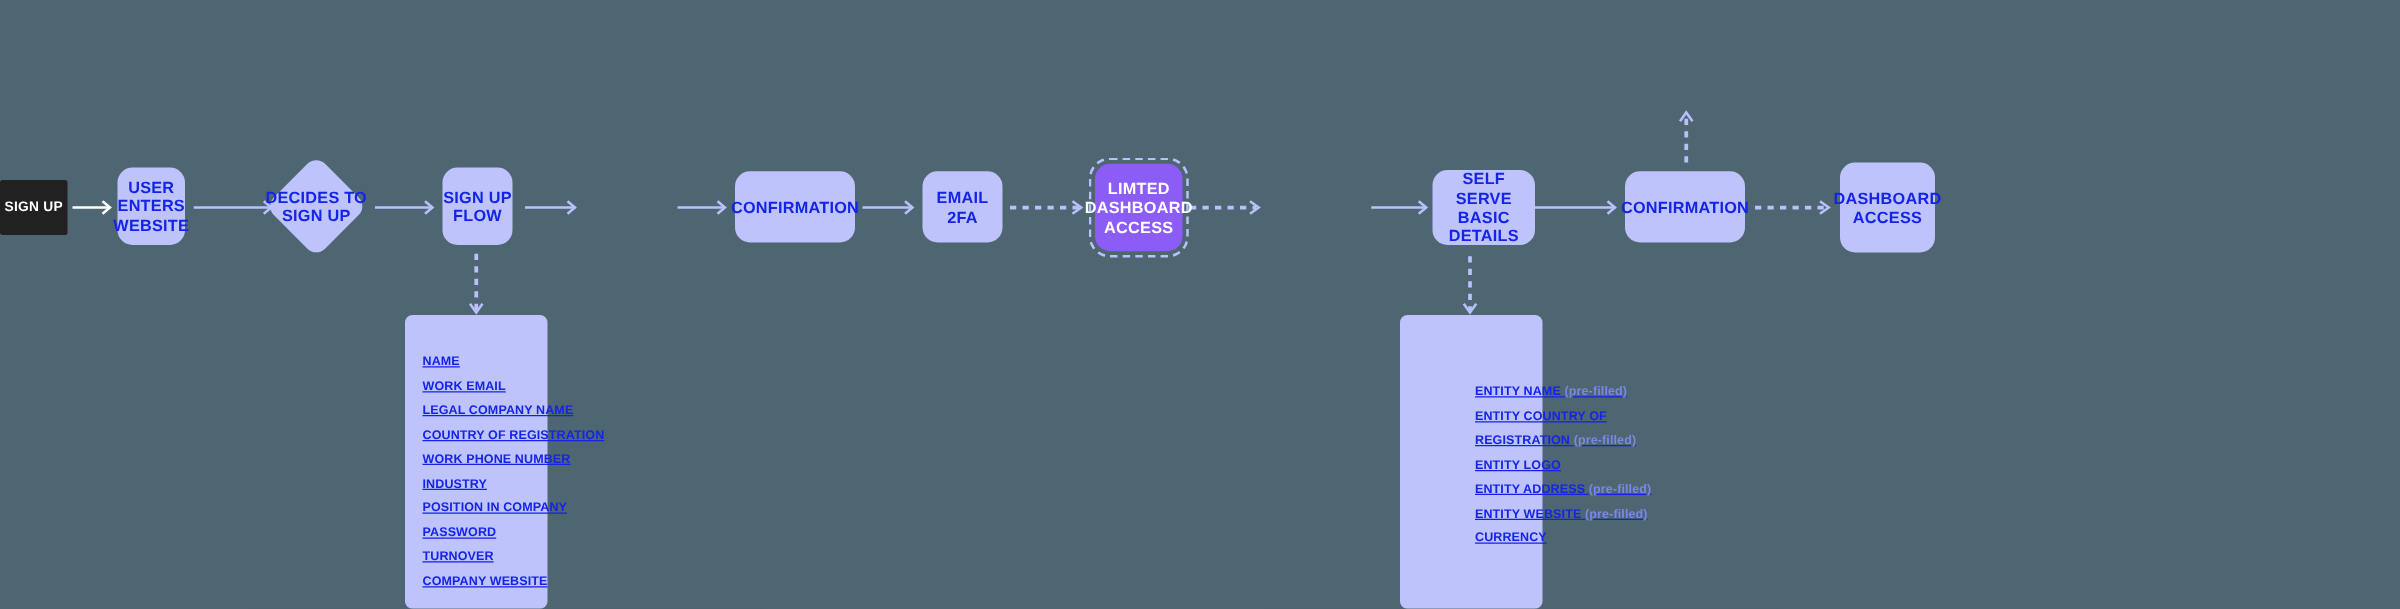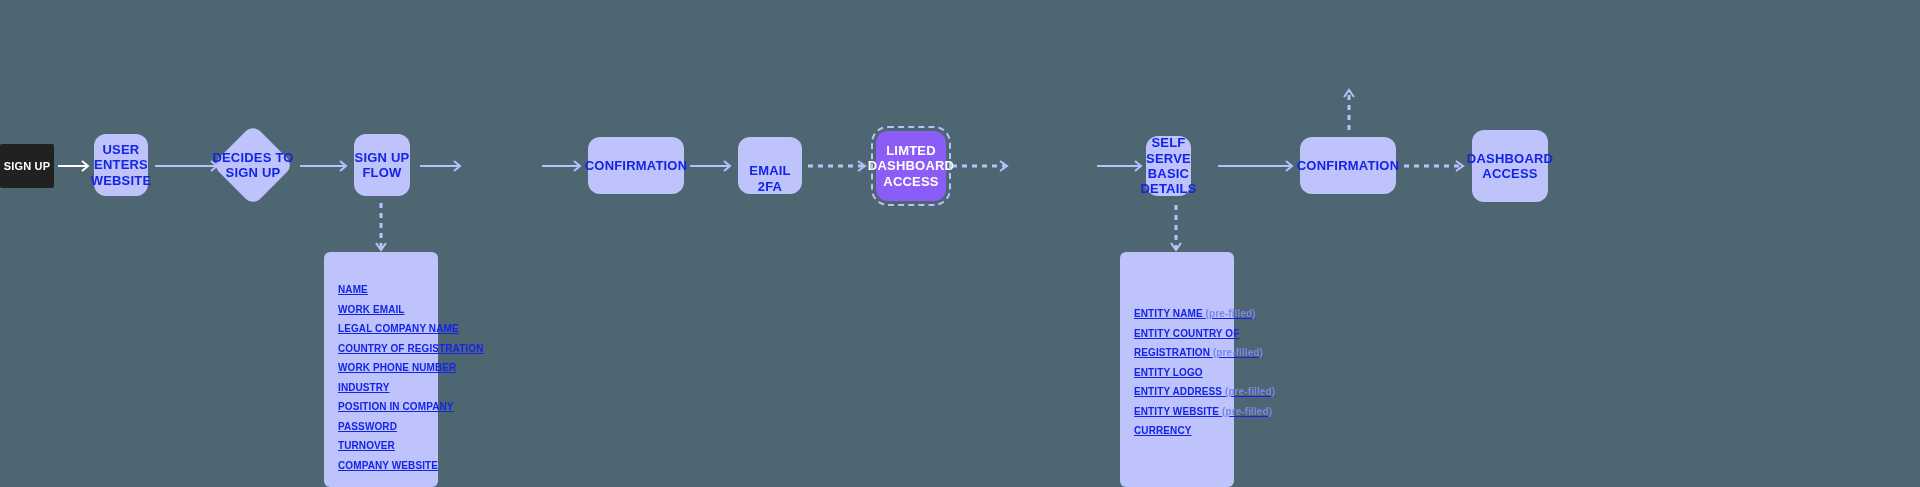--- a/index.html
+++ b/index.html
@@ -225,33 +225,33 @@
   <div class="node rect" style="left:354px; top:134px; width:56px; height:62px;">
     <span class="label">SIGN UP
 FLOW</span>
   </div>
 
 
   <div class="node rect" style="left:588px; top:137px; width:96px; height:57px;">
     <span class="label">CONFIRMATION</span>
   </div>
 
-  <div class="node rect" style="left:738px; top:137px; width:64px; height:57px;align-items:flex-end;">
+  <div class="node rect" style="left:738px; top:137px; width:64px; height:57px;">
     <span class="label">EMAIL
 2FA</span>
   </div>
 
   <div class="node selected" style="left:876px; top:131px; width:70px; height:70px;">
     <span class="label">LIMTED
 DASHBOARD
 ACCESS</span>
   </div>
 
 
-  <div class="node rect" style="left:1146px; top:136px; width:45px; height:60px;">
+  <div class="node rect" style="left:1146px; top:136px; width:82px; height:60px;">
     <span class="label">SELF
 SERVE
 BASIC
 DETAILS</span>
   </div>
 
   <div class="node rect" style="left:1300px; top:137px; width:96px; height:57px;">
     <span class="label">CONFIRMATION</span>
   </div>
 
@@ -270,21 +270,21 @@
       <li><span>WORK PHONE NUMBER</span></li>
       <li><span>INDUSTRY</span></li>
       <li><span>POSITION IN COMPANY</span></li>
       <li><span>PASSWORD</span></li>
       <li><span>TURNOVER</span></li>
       <li><span>COMPANY WEBSITE</span></li>
     </ul>
   </div>
 
   <div class="panel" style="left:1120px; top:252px; width:114px; height:235px;">
-    <ul class="plist" style="padding-top:24px;">
+    <ul class="plist" style="padding-top:24px;margin-left:46px;">
       <li><span>ENTITY NAME</span> <span class="muted">(pre-filled)</span></li>
       <li><span>ENTITY COUNTRY OF</span> <span class="muted"></span></li>
       <li><span>REGISTRATION</span> <span class="muted">(pre-filled)</span></li>
       <li><span>ENTITY LOGO</span> <span class="muted"></span></li>
       <li><span>ENTITY ADDRESS</span> <span class="muted">(pre-filled)</span></li>
       <li><span>ENTITY WEBSITE</span> <span class="muted">(pre-filled)</span></li>
       <li><span>CURRENCY</span> <span class="muted"></span></li>
     </ul>
   </div>
 

